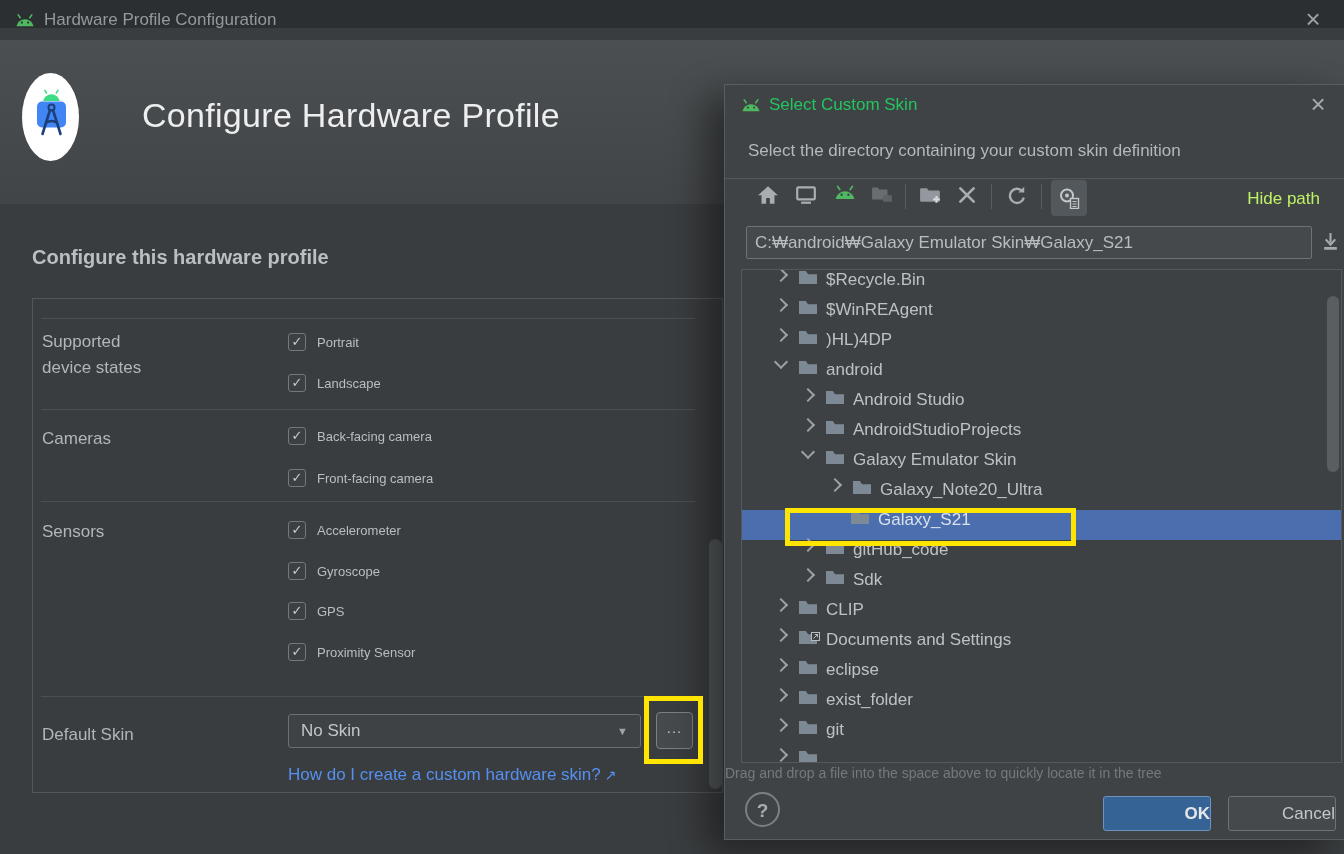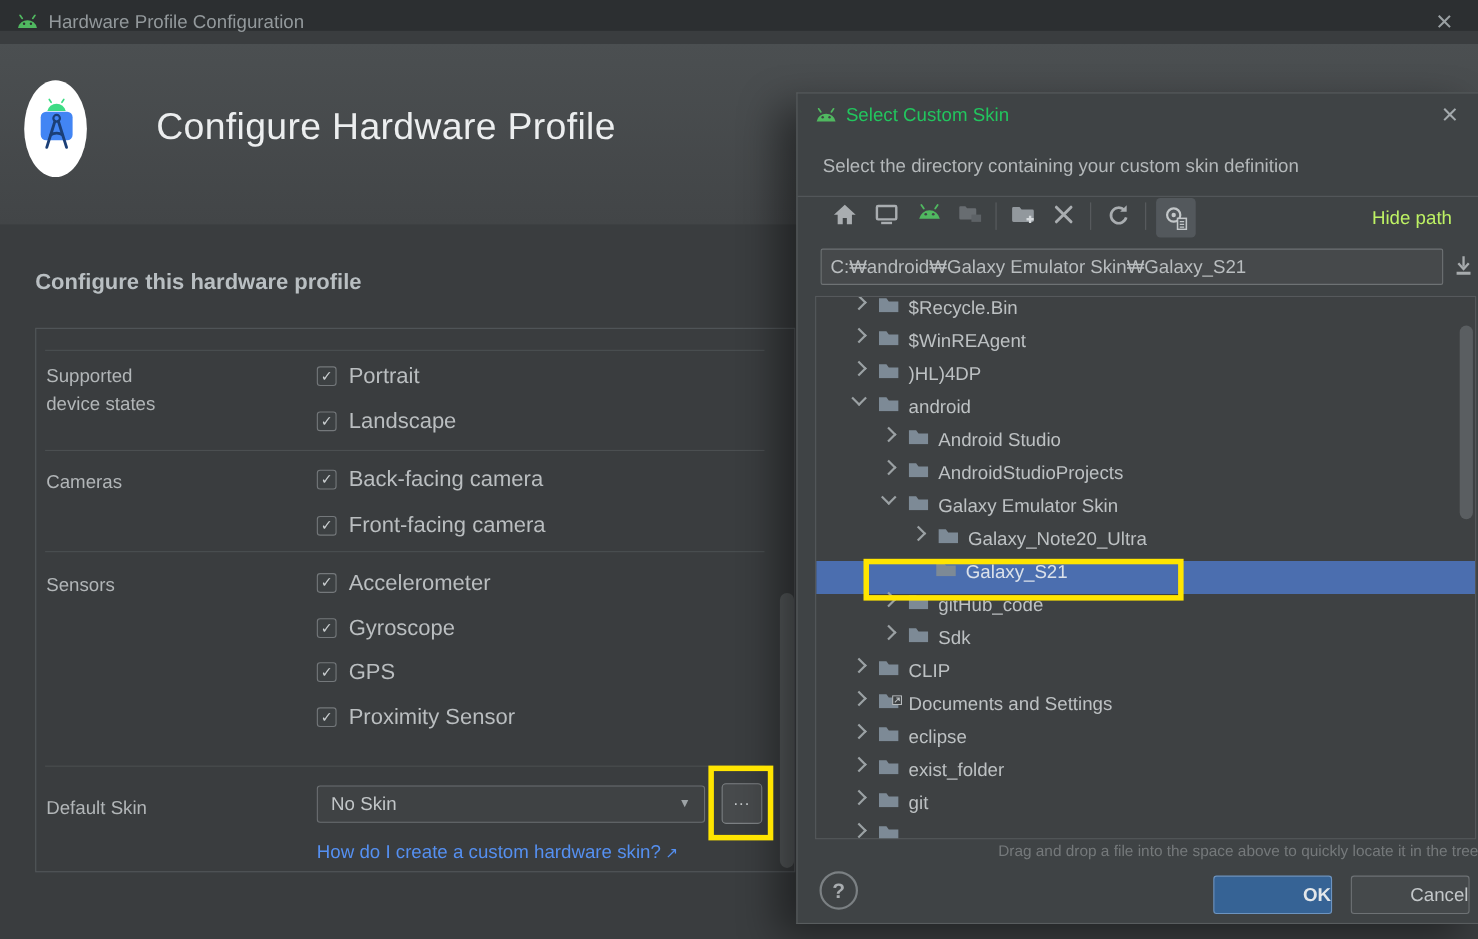--- a/index.html
+++ b/index.html
@@ -24,21 +24,21 @@
   .header-title{left:142px;top:56px;font-size:34px;font-weight:400;color:#eceeef;letter-spacing:.3px}
 
   
   .section-heading{left:32px;top:246px;font-size:20px;font-weight:bold;color:#b9bfc2}
   .panel{left:32px;top:298px;width:691px;height:495px;border:1px solid #53575a;box-sizing:border-box}
   .hline{position:absolute;left:8px;width:654px;height:1px;background:#4b4f51}
   .flabel{position:absolute;left:9px;font-size:17px;color:#b2b6b8;line-height:26px}
   .cbrow{position:absolute;left:255px;display:flex;align-items:center;gap:11px;height:18px}
   .cb{width:16px;height:16px;border:1px solid #74787b;border-radius:3px;background:#3c4042;
      color:#c9cdcf;font-size:13px;line-height:15px;text-align:center;flex:none;cursor:pointer}
-  .cblabel{font-size:20px;color:#babec0;white-space:nowrap}
+  .cblabel{font-size:13px;color:#babec0;white-space:nowrap}
   .dd{position:absolute;left:255px;top:415px;width:353px;height:34px;border:1px solid #6b6f72;
      border-radius:3px;background:#3f4244;display:flex;align-items:center;box-sizing:border-box;cursor:pointer}
   .dd-value{margin-left:12px;font-size:17px;color:#c2c6c8}
   .dd-caret{margin-left:auto;margin-right:12px;font-size:11px;color:#9da3a6}
   .browse{position:absolute;left:623px;top:413px;width:37px;height:37px;border:1px solid #7c8083;
      border-radius:4px;background:#474a4c;color:#c6cacc;font-size:15px;text-align:center;
      line-height:30px;box-sizing:border-box;cursor:pointer;letter-spacing:1px}
   .hl-box{position:absolute;border:5px solid #ffe500;box-sizing:border-box;z-index:6;pointer-events:none}
   .hl1{left:611px;top:397px;width:59px;height:68px}
   .skinlink{position:absolute;left:255px;top:466px;font-size:17px;color:#5590f1;cursor:pointer}
@@ -76,21 +76,21 @@
   .chev.e{transform:rotate(45deg);margin-top:-3px}
   .chev.n{border:none}
   .iconwrap{position:relative;width:18px;height:14px;margin-right:9px;flex:none}
   .ficon{position:absolute;inset:0;background:#7d8a96;
      clip-path:polygon(0 8%,38% 8%,50% 30%,100% 30%,100% 100%,0 100%)}
   .badge{position:absolute;right:-3px;top:-4px}
   .sel{background:#4b6eaf;color:#dbe1ea}
   .tree-scroll{position:absolute;right:2px;top:26px;width:12px;height:176px;background:#5a5e61;border-radius:6px}
   .hl2{left:60px;top:423px;width:291px;height:38px}
 
-  .hint{position:absolute;left:0;top:680px;width:100%;text-align:right;font-size:14px;color:#75797b}
+  .hint{position:absolute;left:0;top:680px;width:100%;text-align:left;font-size:14px;color:#75797b}
   .help{position:absolute;left:20px;top:707px;width:35px;height:35px;border:2px solid #7b8083;
      border-radius:50%;color:#a9adb0;font-size:19px;font-weight:bold;text-align:center;
      line-height:33px;box-sizing:border-box;cursor:pointer}
   .btn{position:absolute;top:711px;width:108px;height:35px;border-radius:3px;text-align:right;
      line-height:33px;font-size:17px;box-sizing:border-box;cursor:pointer}
   .ok{left:378px;background:#366395;border:1px solid #6d94c0;color:#e3e7ea;font-weight:bold}
   .cancel{left:503px;background:#45494b;border:1px solid #6e7275;color:#c3c7c9}
 </style>
 </head>
 <body>

